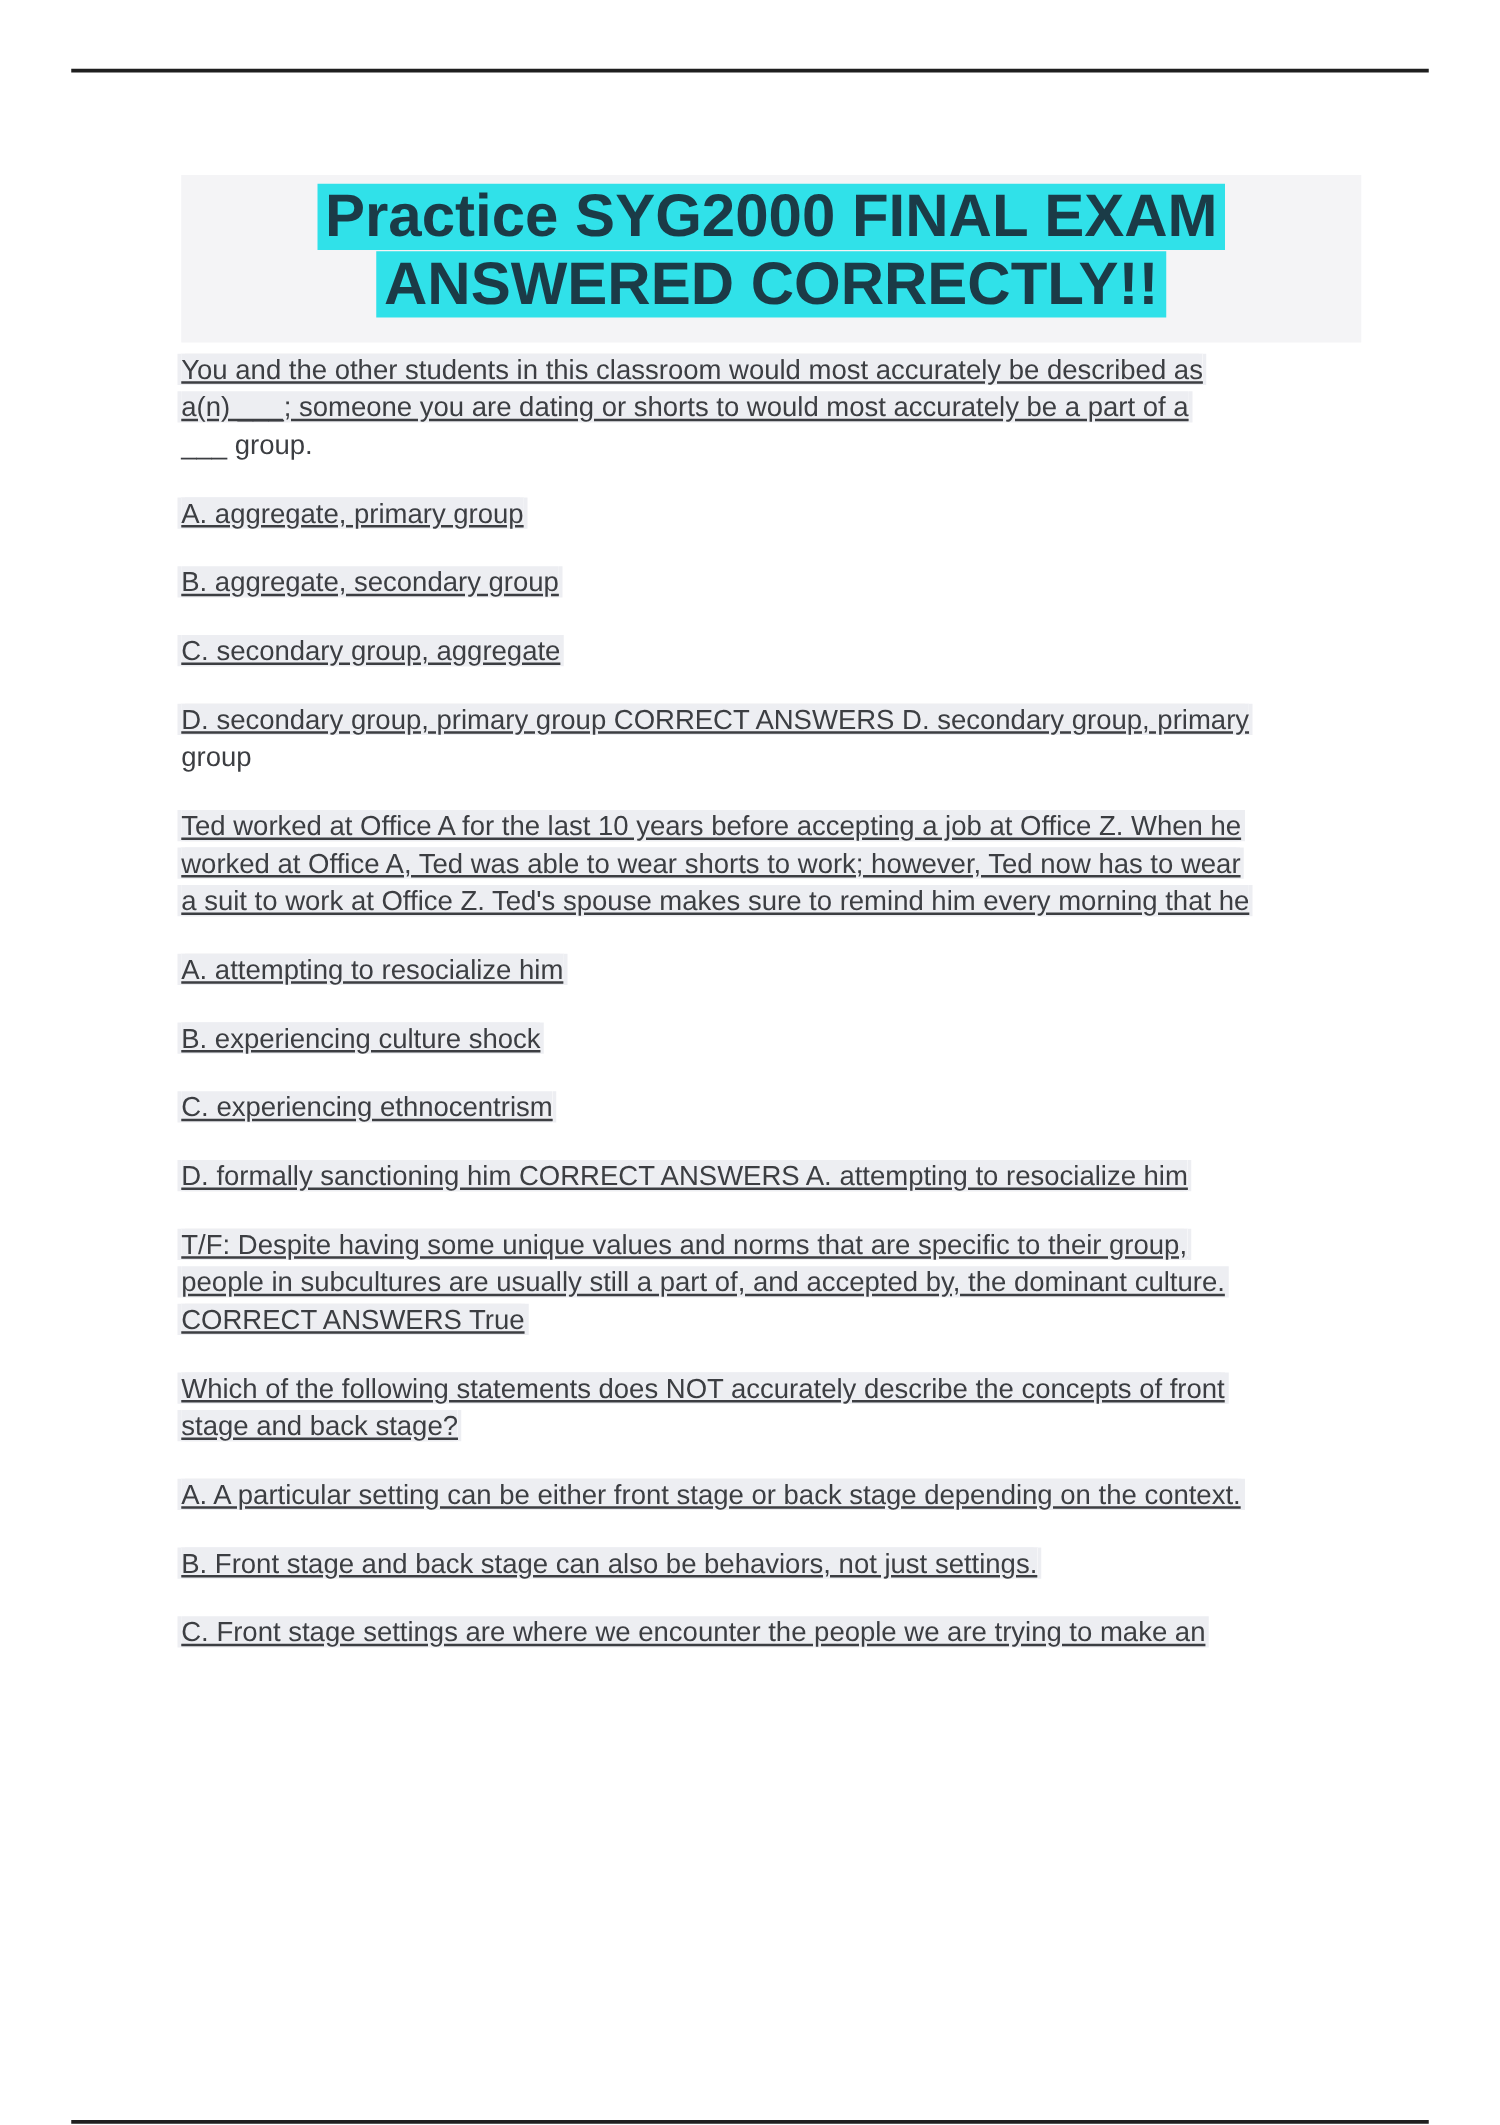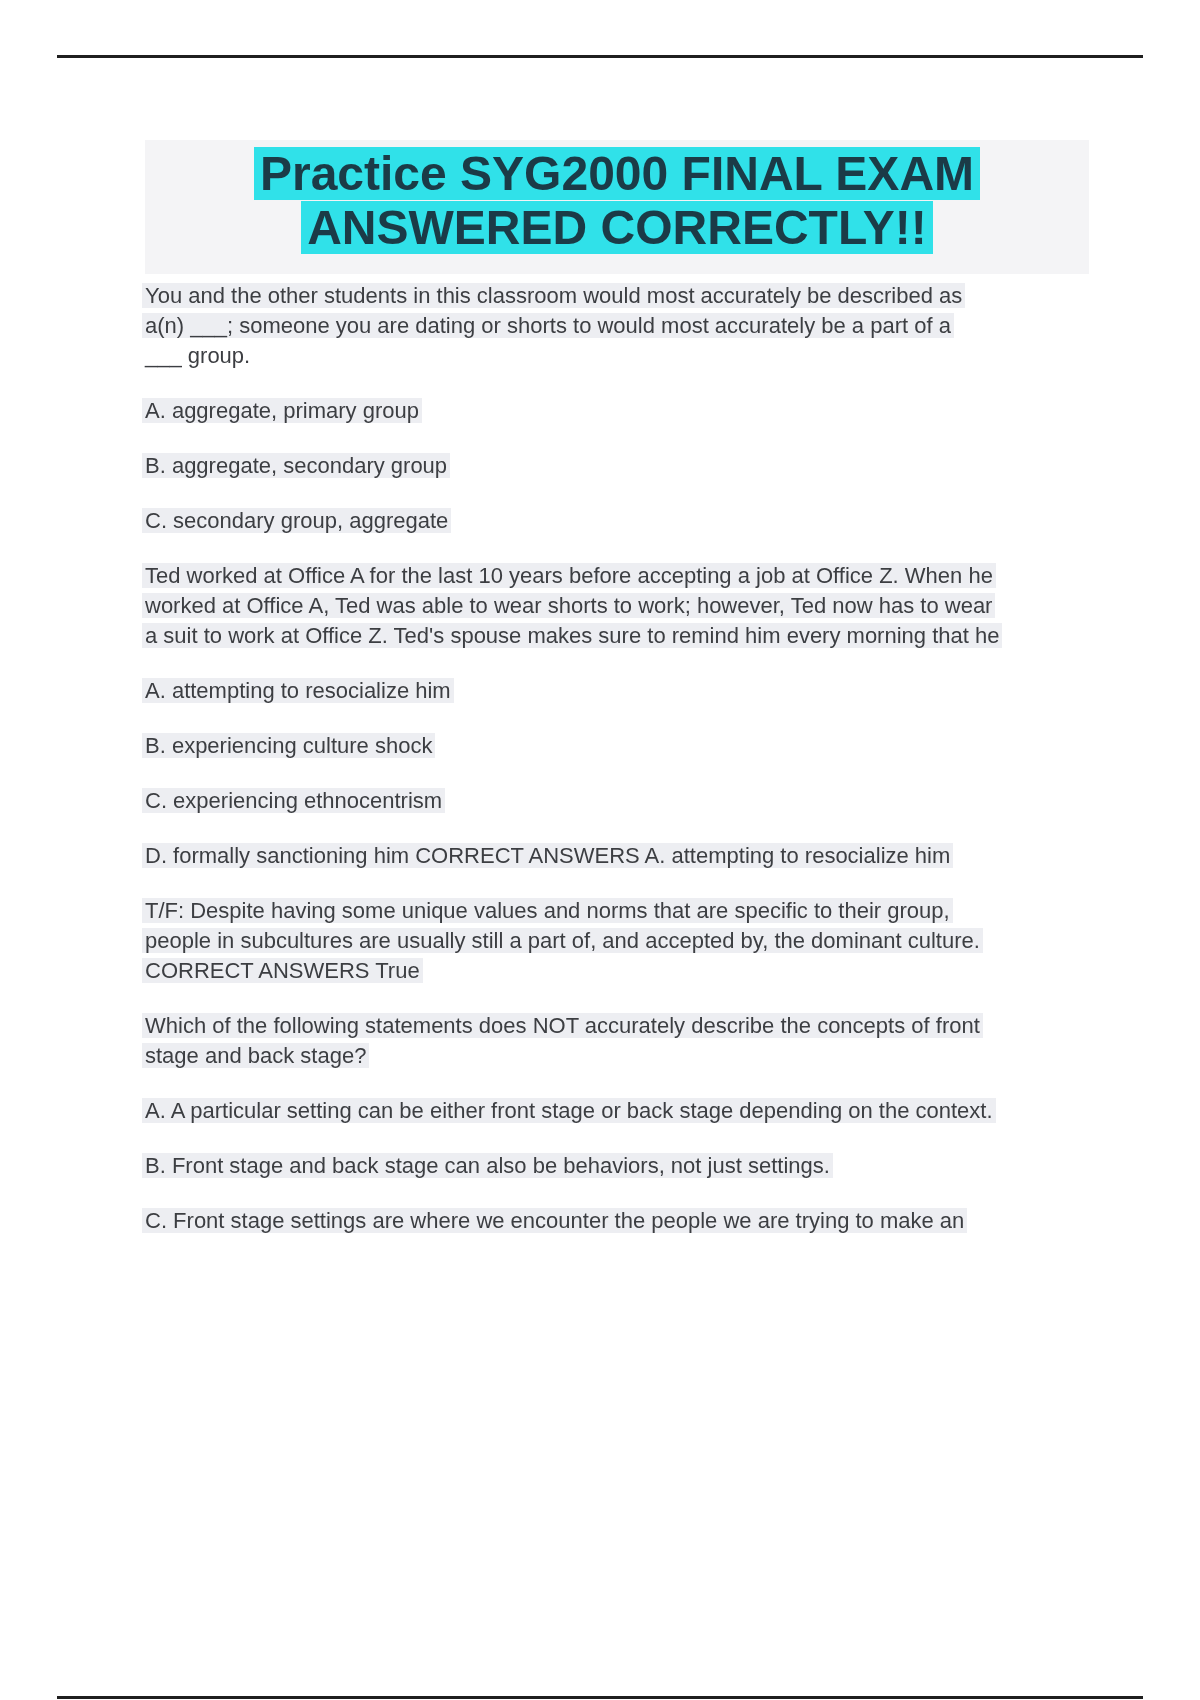--- a/index.html
+++ b/index.html
@@ -46,20 +46,21 @@
     width: 944px;
     font-size: 22px;
     color: var(--body-text, #3c3e42);
   }
   .para { margin: 0 0 25px 0; }
   .line { line-height: 30px; white-space: nowrap; }
   .hl {
     background: var(--text-highlight, #edeef2);
     box-shadow: 3px 0 0 var(--text-highlight, #edeef2),
                -3px 0 0 var(--text-highlight, #edeef2);
+    text-decoration: underline;
   }
   .plain { background: transparent; text-align: center; }
 </style>
 </head>
 <body>
 
 <div class="rule" id="top-rule"></div>
 
 <div class="title-band">
   <div class="title-line">
@@ -79,20 +80,22 @@
     <div class="para">
       <div class="line"><span class="hl">A. aggregate, primary group</span></div>
     </div>
     <div class="para">
       <div class="line"><span class="hl">B. aggregate, secondary group</span></div>
     </div>
     <div class="para">
       <div class="line"><span class="hl">C. secondary group, aggregate</span></div>
     </div>
     <div class="para">
+      <div class="line"><span class="hl">D. secondary group, primary group CORRECT ANSWERS D. secondary group, primary</span></div>
+      <div class="line"><span class="plain">group</span></div>
     </div>
     <div class="para">
       <div class="line"><span class="hl">Ted worked at Office A for the last 10 years before accepting a job at Office Z. When he</span></div>
       <div class="line"><span class="hl">worked at Office A, Ted was able to wear shorts to work; however, Ted now has to wear</span></div>
       <div class="line"><span class="hl">a suit to work at Office Z. Ted's spouse makes sure to remind him every morning that he</span></div>
     </div>
     <div class="para">
       <div class="line"><span class="hl">A. attempting to resocialize him</span></div>
     </div>
     <div class="para">

